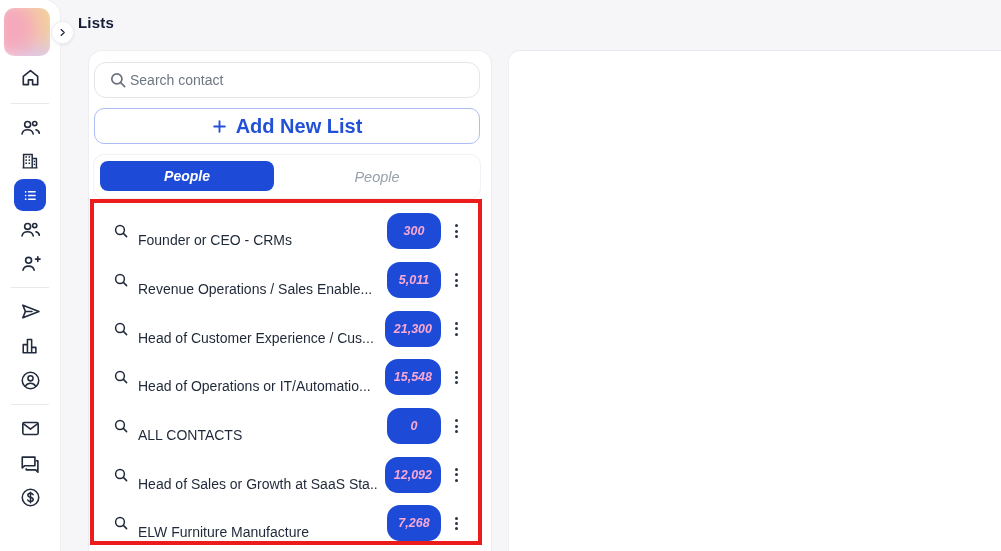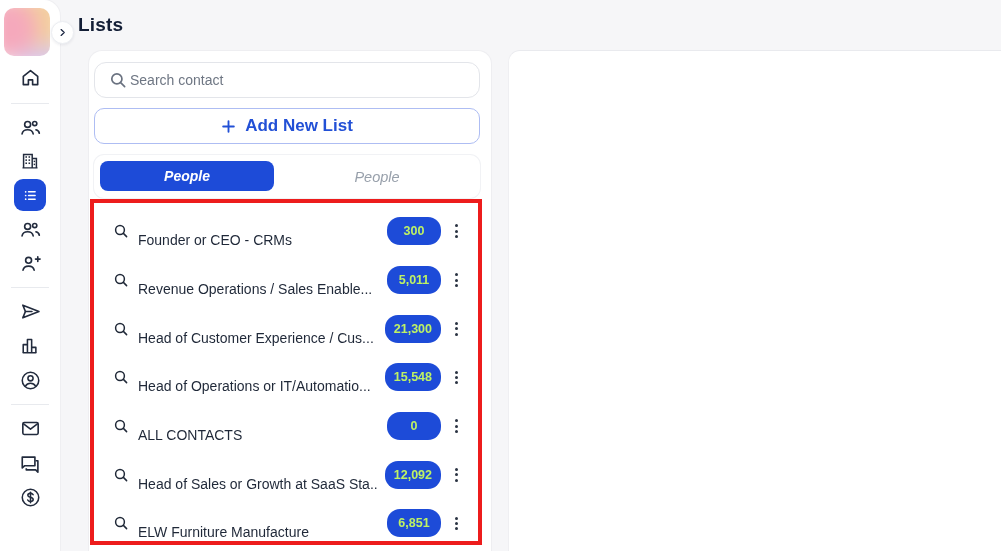--- a/index.html
+++ b/index.html
@@ -48,21 +48,21 @@
     background:#1d4bd8; border-radius:9px;
     display:flex; align-items:center; justify-content:center; cursor:pointer;
   }
   .nav-divider {
     position:absolute; left:11px; width:38px; height:1px; background:#e8eaee;
   }
 
   
   .page-title {
     position:absolute; left:78px; top:14px;
-    font-size:19px; font-weight:700; color:#131e36; letter-spacing:.2px;
+    font-size:15px; font-weight:700; color:#131e36; letter-spacing:.2px;
   }
 
   
   .main-card {
     position:absolute; left:88px; top:50px; width:404px; height:501px;
     background:#fff; border:1px solid #eeeef1; border-bottom:none;
     border-radius:14px 14px 0 0; z-index:1;
   }
   .search-box {
     position:absolute; left:94px; top:62px; width:386px; height:36px;
@@ -73,21 +73,21 @@
     border:none; outline:none; flex:1; font-size:14px;
     font-family:"Liberation Sans", sans-serif; color:#333b49; background:transparent;
   }
   .search-box input::placeholder { color:#6e7683; }
   .add-list-btn {
     position:absolute; left:94px; top:108px; width:386px; height:36px;
     background:#fff; border:1.5px solid #aebdf3; border-radius:10px;
     display:flex; align-items:center; justify-content:center; gap:9px;
     cursor:pointer; z-index:2;
   }
-  .add-list-btn .label { color:#2250d6; font-size:17px; font-weight:600; }
+  .add-list-btn .label { color:#2250d6; font-size:20px; font-weight:600; }
 
   .tabs {
     position:absolute; left:94px; top:155px; width:386px; height:43px;
     background:#fff; border-radius:10px; box-shadow:0 0 0 1px #f1f2f5;
     z-index:2;
     font-style:italic;
   }
   .tab-people {
     position:absolute; left:6px; top:6px; width:174px; height:30px;
     background:#1d4bd8; border-radius:8px; color:#fff;
@@ -107,24 +107,24 @@
   .row {
     height:48.7px; display:flex; align-items:center;
     padding:0 20px 0 19px; cursor:pointer;
   }
   .row .mag { flex:0 0 16px; height:16px; margin-right:9px; }
   .row .name {
     flex:1; font-size:14px; font-weight:500; color:#1f2838;
     white-space:nowrap; overflow:hidden;margin-top:18px;
   }
   .badge {
-    margin-left:8px; min-width:54px; height:28px; padding:0 9px;
-    background:#1d4bd8; border-radius:13px; color:#bef264;
+    margin-left:8px; min-width:54px; height:36px; padding:0 9px;
+    background:#1d4bd8; border-radius:13px; color:#f9a8d4;
     font-size:12.5px; font-weight:700;
-    display:flex; align-items:center; justify-content:center;
+    display:flex; align-items:center; justify-content:center;font-style:italic;
   }
   .kebab {
     margin-left:11px; width:8px; height:18px;
     display:flex; flex-direction:column; align-items:center;
     justify-content:center; gap:2.4px; cursor:pointer; background:none; border:none;
   }
   .kebab i { width:3px; height:3px; border-radius:50%; background:#2a3342; }
 
   
   .annotation-rect {
@@ -377,21 +377,21 @@
         <i></i>
       </button>
   </div>
 
   <div class="row">
     <span class="mag"><svg width="16" height="16" viewBox="0 0 16 16" fill="none" stroke="#202938" stroke-width="1.5" stroke-linecap="round">
           <circle cx="7" cy="7" r="4.4"></circle>
           <path d="m10.4 10.4 3.2 3.2"></path>
         </svg></span>
     <span class="name">ELW Furniture Manufacture</span>
-    <span class="badge">6,851</span>
+    <span class="badge">7,268</span>
     <button class="kebab">
         <i></i>
         <i></i>
         <i></i>
       </button>
   </div>
 
 </div>
 
 <div class="annotation-rect"></div>

